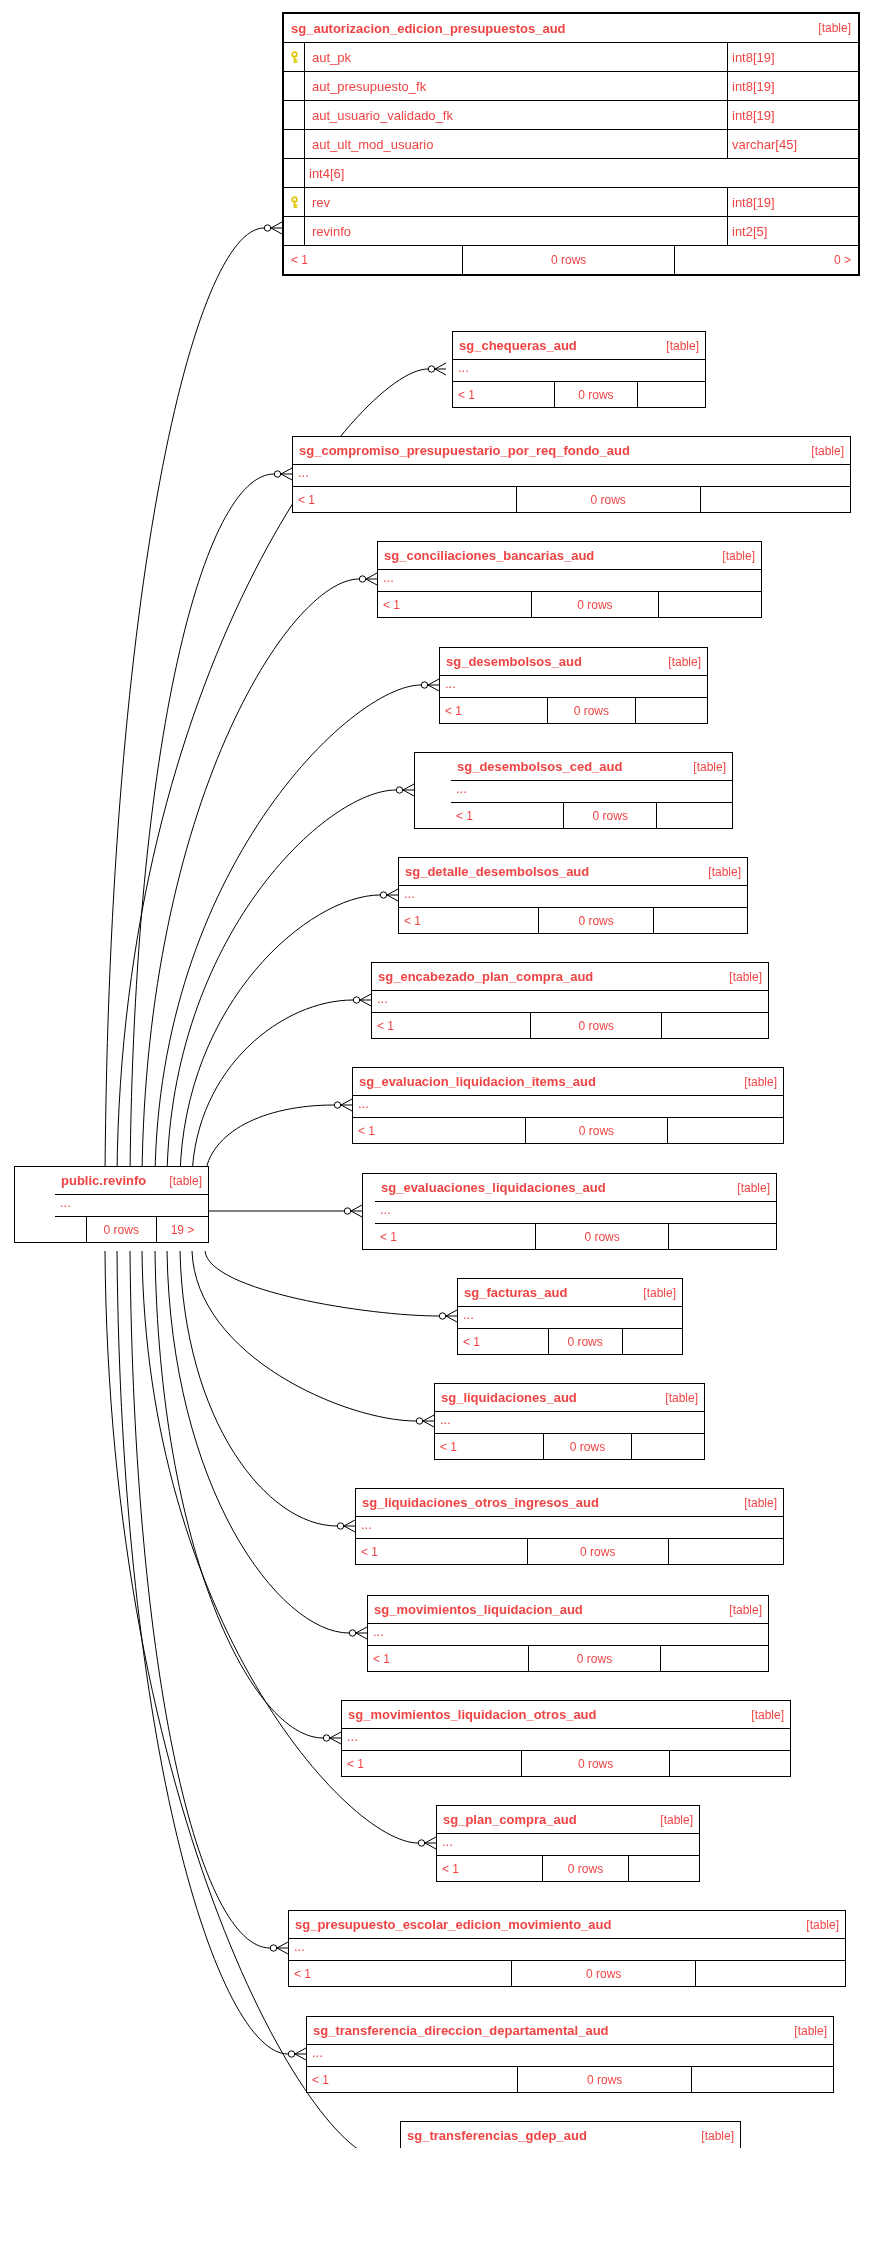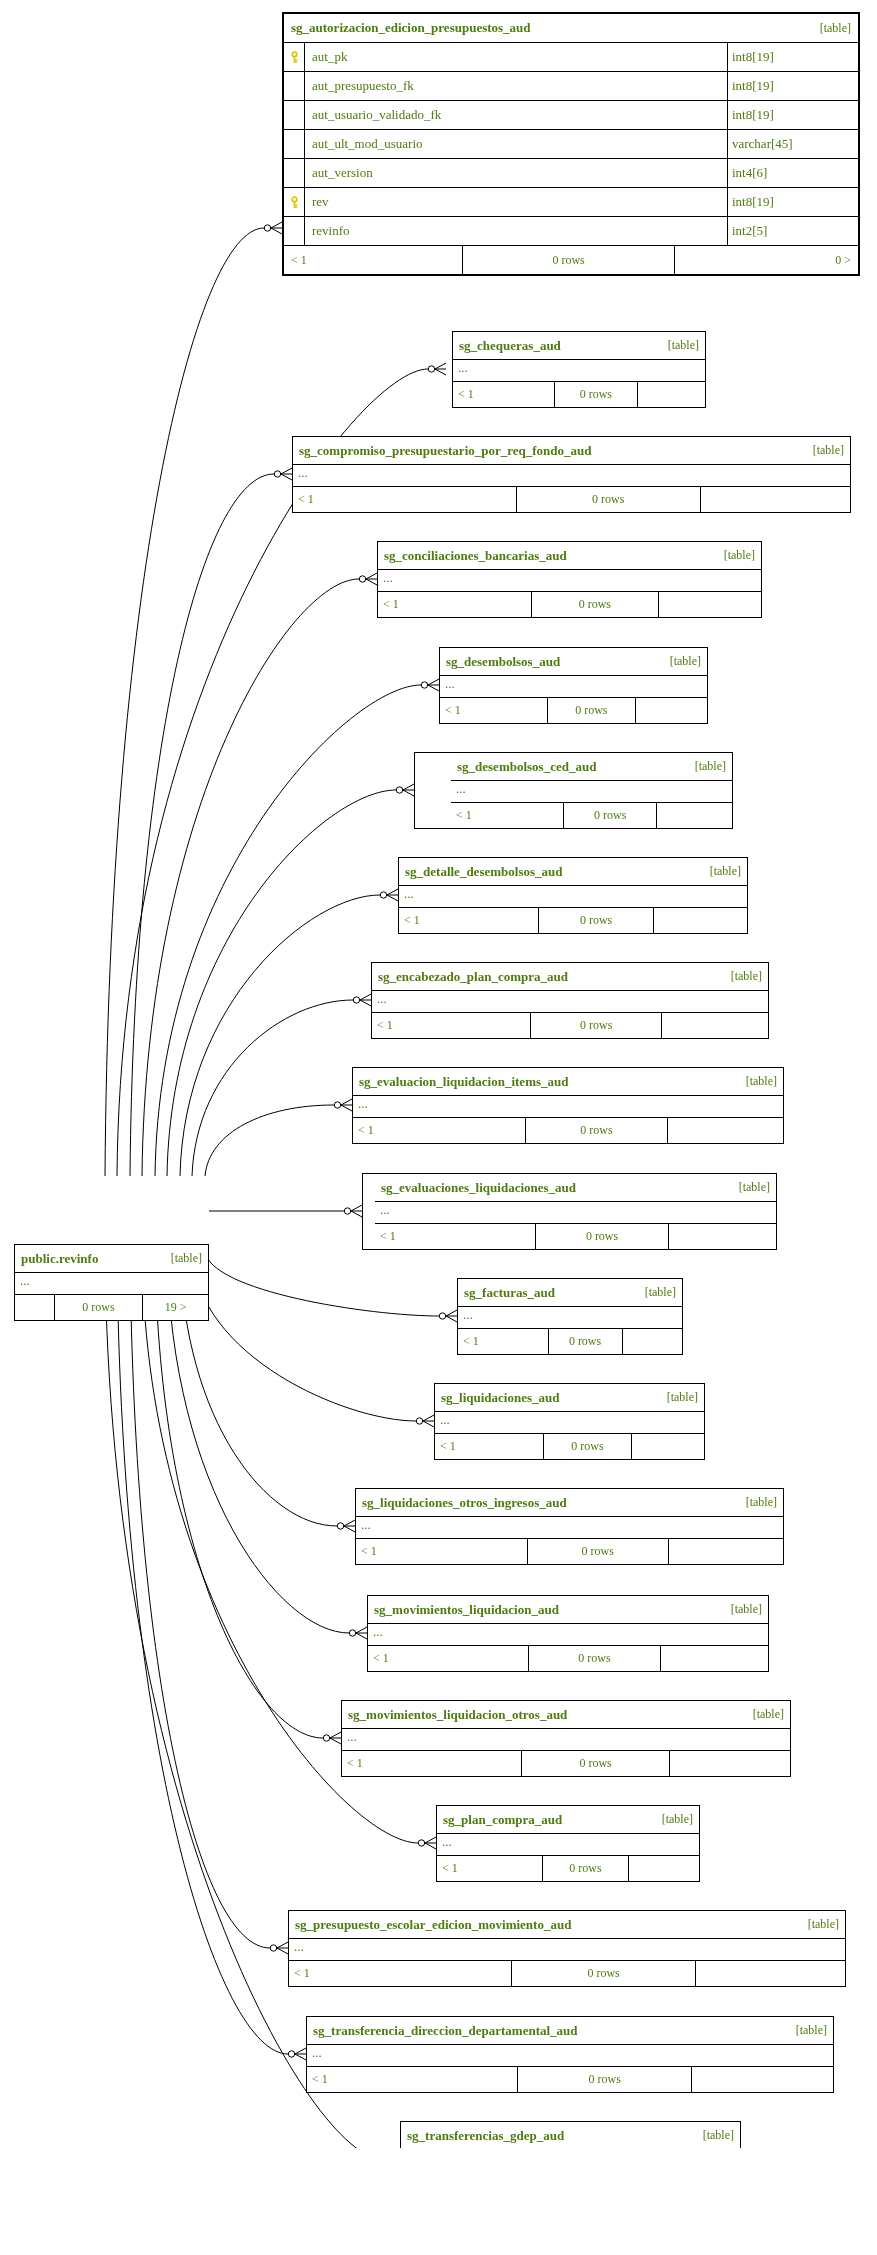--- a/index.html
+++ b/index.html
@@ -1,22 +1,22 @@
 <!DOCTYPE html>
 <html><head>
 <meta charset="utf-8">
 <style>
   html, body { margin: 0; padding: 0; background: #ffffff; }
   #canvas {
     position: relative;
     width: 877px;
     height: 2148px;
     background: #ffffff;
-    font-family: Liberation Serif, serif;
-    color: #4d7c0f;
+    font-family: Liberation Sans, sans-serif;
+    color: #ef4444;
   }
   #connector-layer { position: absolute; left: 0; top: 0; }
   .rel-line { fill: none; stroke: #000; stroke-width: 1; }
   .rel-dot { fill: #fff; stroke: #000; stroke-width: 1; }
 
   
   .tbox {
     position: absolute;
     background: #fff;
     border: 1px solid #000;
@@ -105,21 +105,21 @@
     display: flex;
     font-size: 12px;
     align-items: stretch;
   }
   .mt-footer .cell { display: flex; align-items: center; box-sizing: border-box; }
   .mt-footer .f-left  { width: 31%; padding-left: 7px; }
   .mt-footer .f-center{ width: 37%; justify-content: center; border-left: 1px solid #000; }
   .mt-footer .f-right { width: 32%; justify-content: flex-end; padding-right: 7px; border-left: 1px solid #000; }
 
   
-  #revinfo-node { left: 14px; top: 1244px; width: 195px; }
+  #revinfo-node { left: 14px; top: 1166px; width: 195px; padding-left: 40px; }
   #revinfo-node .rt-footer .f-left  { width: 20%; }
   #revinfo-node .rt-footer .f-center{ width: 46%; }
   #revinfo-node .rt-footer .f-right { width: 34%; justify-content: center; padding-right: 0; }
 
   #generator-note {
     position: absolute;
     left: 14px;
     top: 2216px;
     font-size: 13px;
   }
@@ -255,21 +255,20 @@
       <span class="cname">aut_usuario_validado_fk</span>
       <span class="ctype">int8[19]</span>
     </div>
     <div class="mrow">
       <span class="gutter"></span>
       <span class="cname">aut_ult_mod_usuario</span>
       <span class="ctype">varchar[45]</span>
     </div>
     <div class="mrow">
       <span class="gutter"></span>
-      <span class="cname">aut_version</span>
       <span class="ctype">int4[6]</span>
     </div>
     <div class="mrow">
       <span class="gutter">
         <svg width="13" height="13" viewBox="0 0 13 13">
             <circle cx="6.5" cy="3.4" r="2.3" fill="none" stroke="#dfc700" stroke-width="1.7"></circle>
             <line x1="6.5" y1="5.7" x2="6.5" y2="12" stroke="#dfc700" stroke-width="1.7"></line>
             <line x1="6.5" y1="9" x2="9.3" y2="9" stroke="#dfc700" stroke-width="1.5"></line>
             <line x1="6.5" y1="11.2" x2="9.3" y2="11.2" stroke="#dfc700" stroke-width="1.5"></line>
           </svg>

